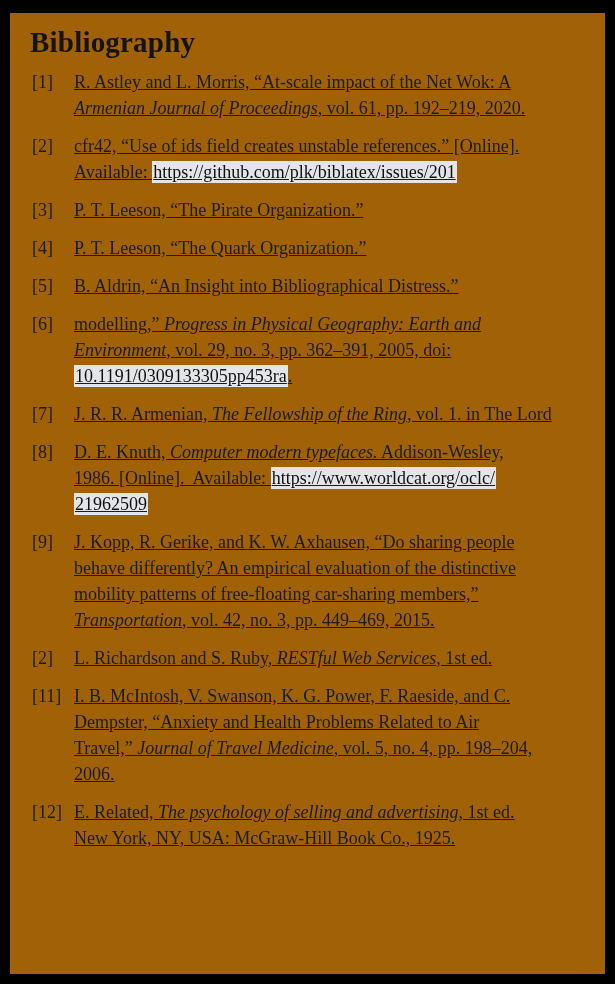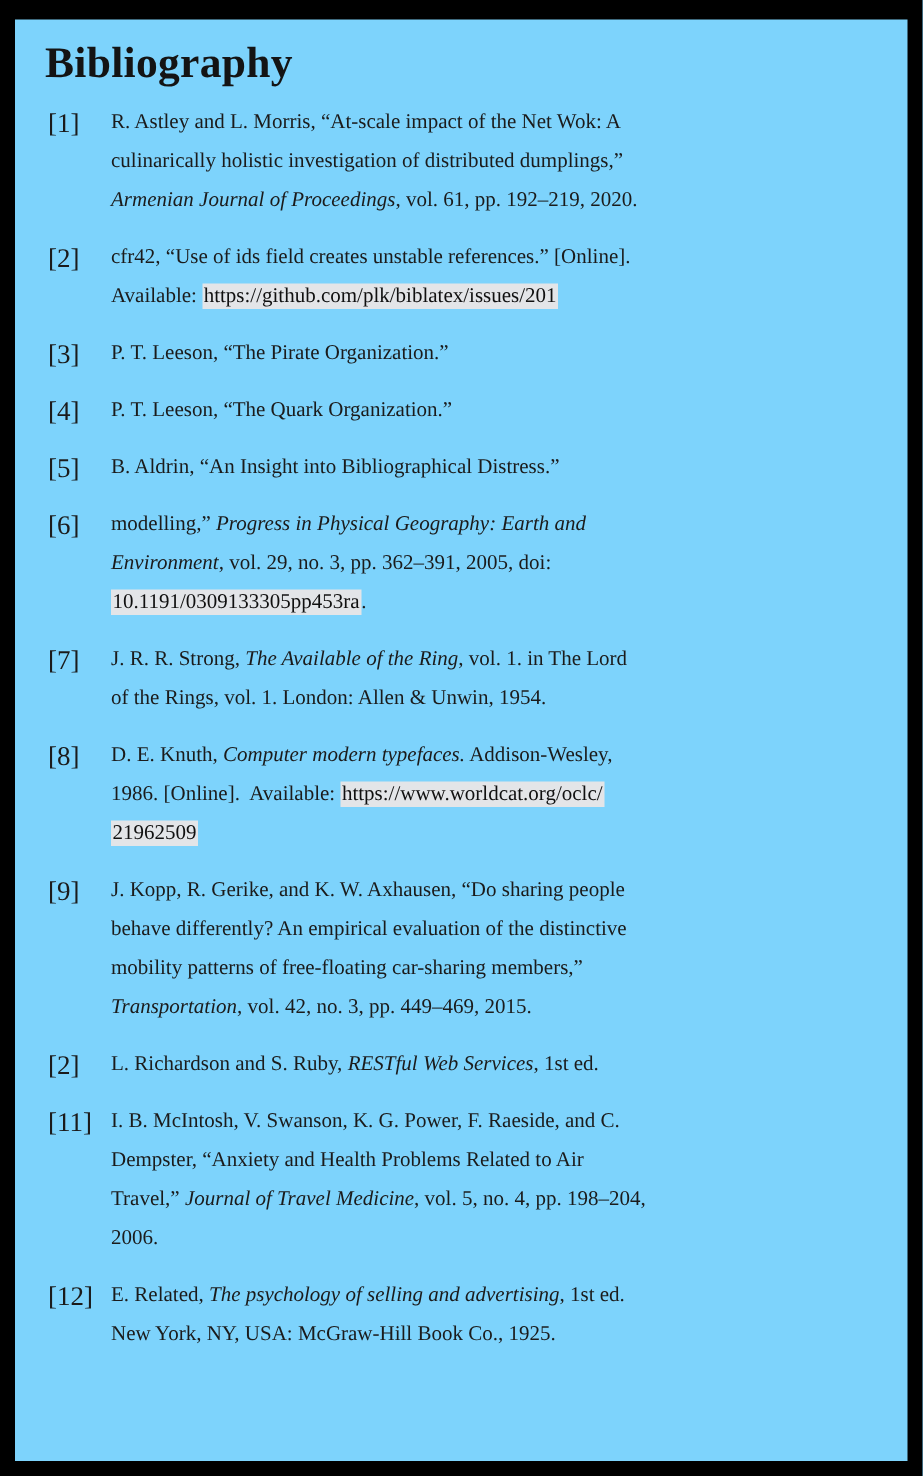--- a/index.html
+++ b/index.html
@@ -10,21 +10,21 @@
     position: relative;
     font-family: "Liberation Serif", "DejaVu Serif", serif;
     overflow: hidden;
   }
   .paper {
     position: absolute;
     left: 10px;
     top: 13px;
     right: 10px;
     bottom: 10px;
-    background: #7dd3fc;
+    background: #a16207;
     padding: 9px 18px 0 20px;
     box-sizing: border-box;
     overflow: hidden;
   }
   .doc-title {
     margin: 0 0 0 0;
     font-size: 29px;
     line-height: 40px;
     font-weight: bold;
     color: #141414;
@@ -41,44 +41,44 @@
   }
   .ref-num {
     position: absolute;
     left: 2px;
     top: 0;
     font-size: 18px;
     line-height: 26px;
     color: #1b1b1b;
   }
   .ref-line {
-    font-size: 14px;
+    font-size: 18px;
     line-height: 26px;
     white-space: pre;
     color: #1b1b1b;
+    text-decoration: underline;
   }
   .it { font-style: italic; }
   .lnk {
     background: #e3e5e8;
     color: #101010;
     text-decoration: none;
     padding: 1px 1px;
     text-align: center;
   }
 </style>
 </head>
 <body>
 
 <div class="paper">
   <h1 class="doc-title">Bibliography</h1>
   <div class="ref-list">
       <div class="ref">
         <span class="ref-num">[1]</span>
         <div class="ref-line"><span>R. Astley and L. Morris, “At-scale impact of the Net Wok: A</span></div>
-        <div class="ref-line"><span>culinarically holistic investigation of distributed dumplings,”</span></div>
         <div class="ref-line"><span class="it">Armenian Journal of Proceedings</span><span>, vol. 61, pp. 192–219, 2020.</span></div>
       </div>
       <div class="ref">
         <span class="ref-num">[2]</span>
         <div class="ref-line"><span>cfr42, “Use of ids field creates unstable references.” [Online].</span></div>
         <div class="ref-line"><span>Available: </span><span class="lnk">https://github.com/plk/biblatex/issues/201</span></div>
       </div>
       <div class="ref">
         <span class="ref-num">[3]</span>
         <div class="ref-line"><span>P. T. Leeson, “The Pirate Organization.”</span></div>
@@ -92,22 +92,21 @@
         <div class="ref-line"><span>B. Aldrin, “An Insight into Bibliographical Distress.”</span></div>
       </div>
       <div class="ref">
         <span class="ref-num">[6]</span>
         <div class="ref-line"><span>modelling,” </span><span class="it">Progress in Physical Geography: Earth and</span></div>
         <div class="ref-line"><span class="it">Environment</span><span>, vol. 29, no. 3, pp. 362–391, 2005, doi:</span></div>
         <div class="ref-line"><span class="lnk">10.1191/0309133305pp453ra</span><span>.</span></div>
       </div>
       <div class="ref">
         <span class="ref-num">[7]</span>
-        <div class="ref-line"><span>J. R. R. Strong, </span><span class="it">The Available of the Ring</span><span>, vol. 1. in The Lord</span></div>
-        <div class="ref-line"><span>of the Rings, vol. 1. London: Allen &amp; Unwin, 1954.</span></div>
+        <div class="ref-line"><span>J. R. R. Armenian, </span><span class="it">The Fellowship of the Ring</span><span>, vol. 1. in The Lord</span></div>
       </div>
       <div class="ref">
         <span class="ref-num">[8]</span>
         <div class="ref-line"><span>D. E. Knuth, </span><span class="it">Computer modern typefaces.</span><span> Addison-Wesley,</span></div>
         <div class="ref-line"><span>1986. [Online].  Available: </span><span class="lnk">https://www.worldcat.org/oclc/</span></div>
         <div class="ref-line"><span class="lnk">21962509</span></div>
       </div>
       <div class="ref">
         <span class="ref-num">[9]</span>
         <div class="ref-line"><span>J. Kopp, R. Gerike, and K. W. Axhausen, “Do sharing people</span></div>

